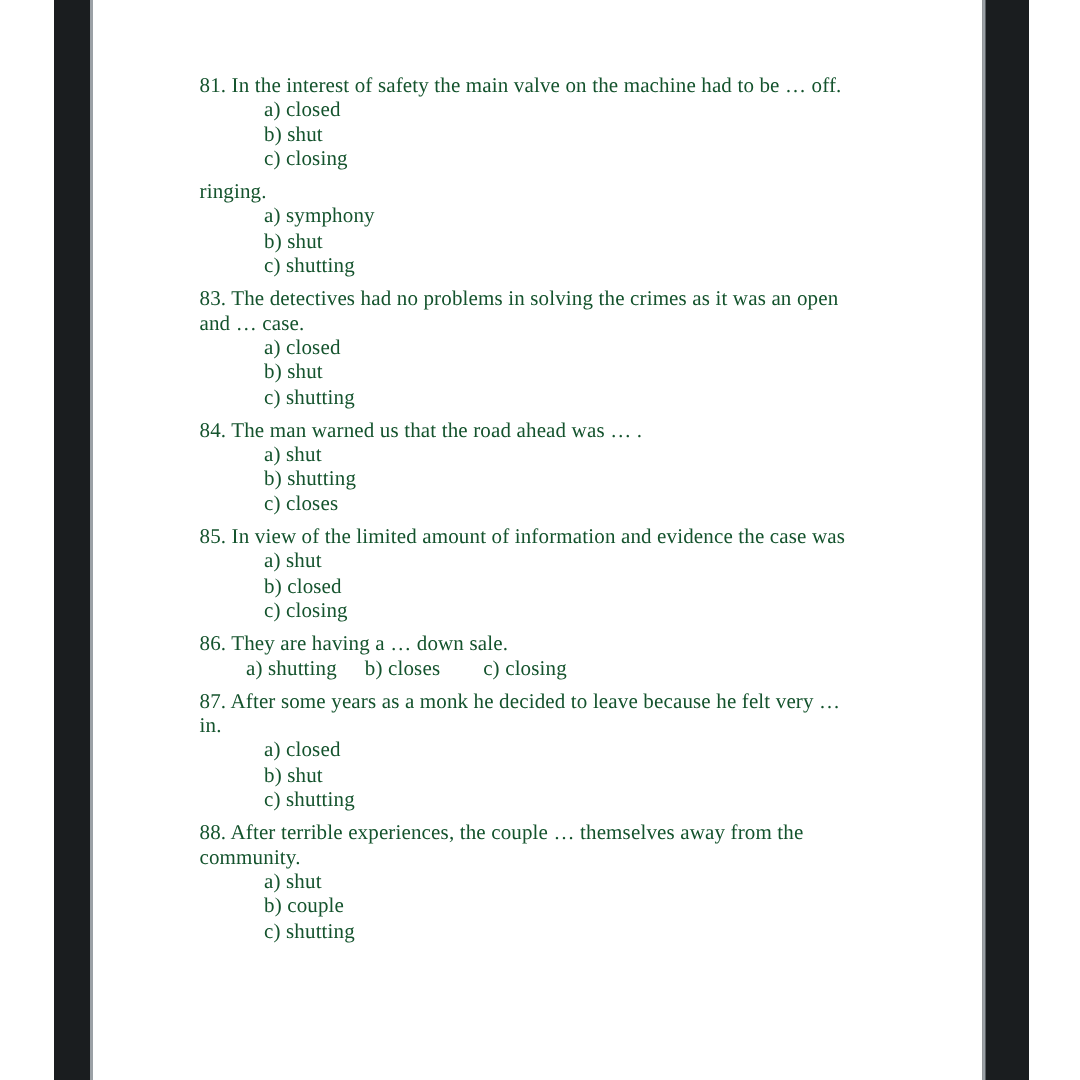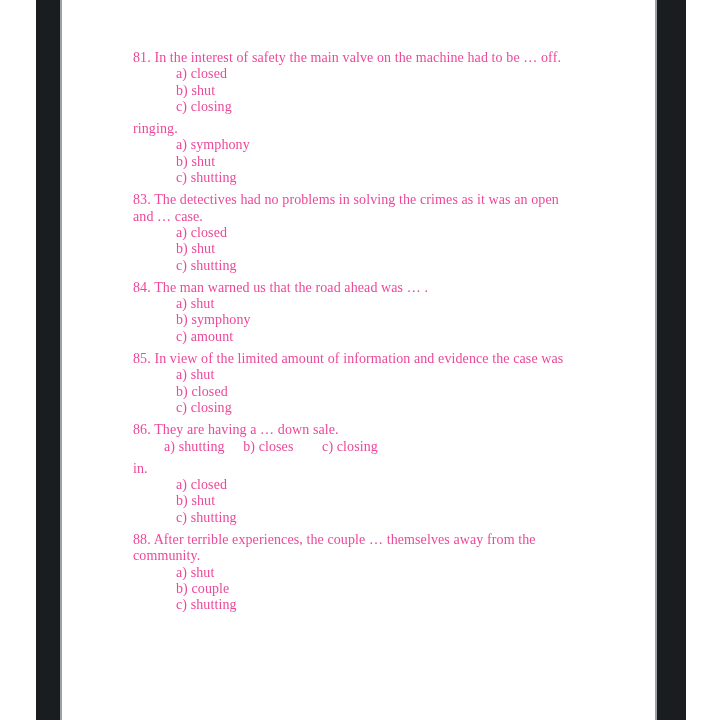--- a/index.html
+++ b/index.html
@@ -17,21 +17,21 @@
     background: #1a1d1f;
   }
   .bar-left  { left: 36px;  width: 26px; border-right: 2px solid #9ba1a6; }
   .bar-right { left: 655px; width: 31px; border-left: 2px solid #9ba1a6; }
 
   .page {
     position: absolute; top: 0; left: 64px;
     width: 589px; height: 640px;
     background: #ffffff;
     padding: 50px 40px 0 69px;
-    color: #ec4899;
+    color: #14532d;
     font-size: 14px;
     line-height: 16.3px;
   }
 
   .question { margin-top: 6px; }
   .question:first-child { margin-top: 0; }
   .q-line { white-space: nowrap; letter-spacing: 0.1px; }
   .options .opt { margin-left: 43px; white-space: nowrap; letter-spacing: 0.1px; }
   .opt-inline { margin-left: 31px; white-space: nowrap; letter-spacing: 0.1px; }
   .opt-inline .opt-a { margin-right: 15px; }
@@ -72,22 +72,22 @@
         <div class="opt">a) closed</div>
         <div class="opt">b) shut</div>
         <div class="opt">c) shutting</div>
       </div>
     </div>
 
     <div class="question">
       <div class="q-line">84. The man warned us that the road ahead was … .</div>
       <div class="options">
         <div class="opt">a) shut</div>
-        <div class="opt">b) symphony</div>
-        <div class="opt">c) amount</div>
+        <div class="opt">b) shutting</div>
+        <div class="opt">c) closes</div>
       </div>
     </div>
 
     <div class="question">
       <div class="q-line">85. In view of the limited amount of information and evidence the case was</div>
       <div class="options">
         <div class="opt">a) shut</div>
         <div class="opt">b) closed</div>
         <div class="opt">c) closing</div>
       </div>
@@ -96,20 +96,21 @@
     <div class="question">
       <div class="q-line">86. They are having a … down sale.</div>
       <div class="opt-inline">
         <span class="opt-a">a) shutting</span>
         <span class="opt-b">b) closes</span>
         <span class="opt-c">c) closing</span>
       </div>
     </div>
 
     <div class="question">
+      <div class="q-line">87. After some years as a monk he decided to leave because he felt very …</div>
       <div class="q-line">in.</div>
       <div class="options">
         <div class="opt">a) closed</div>
         <div class="opt">b) shut</div>
         <div class="opt">c) shutting</div>
       </div>
     </div>
 
     <div class="question">
       <div class="q-line">88. After terrible experiences, the couple … themselves away from the</div>

